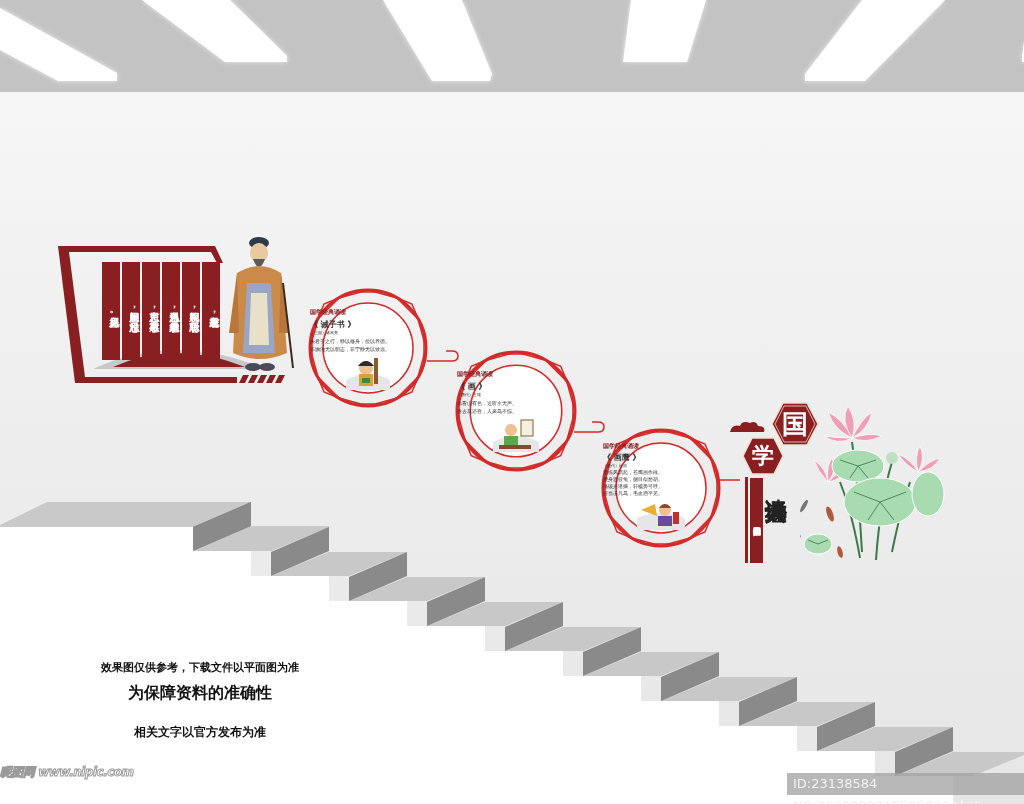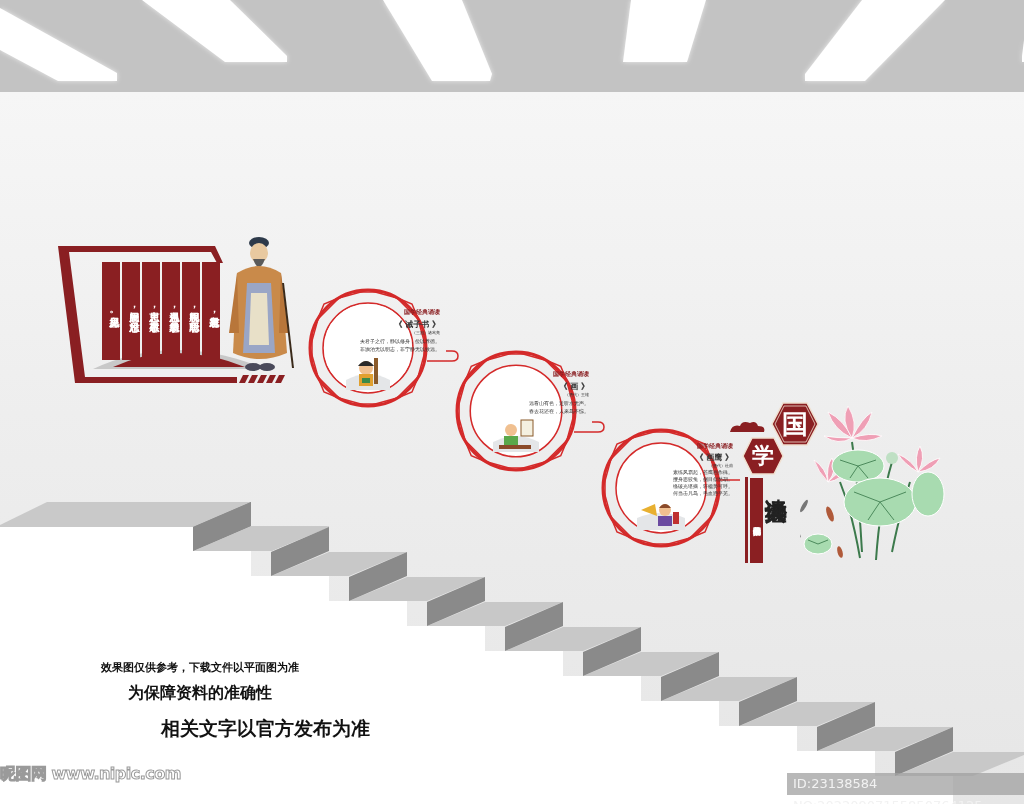--- a/index.html
+++ b/index.html
@@ -3,24 +3,24 @@
 <meta charset="utf-8">
 <style>
   html,body{margin:0;padding:0;}
   body{width:1024px;height:804px;position:relative;overflow:hidden;background:#ececec;font-family:"DejaVu Sans",sans-serif;}
   .abs{position:absolute;}
   #ceiling{left:0;top:0;width:1024px;height:92px;background:#c3c3c3;}
   #wall{left:0;top:92px;width:1024px;height:712px;background:linear-gradient(180deg,#f6f6f6 0%,#eeeeee 45%,#e6e6e6 100%);}
   .vtext{writing-mode:vertical-rl;text-orientation:upright;}
   
   .slat{position:absolute;top:262px;width:18px;height:98px;background:#8a1f22;color:#fff;font-size:10px;font-weight:bold;line-height:12px;display:flex;justify-content:center;padding-top:6px;box-sizing:border-box;}
-  .medal-text{position:absolute;left:12px;width:100%;text-align:right;color:#333;}
+  .medal-text{position:absolute;left:2px;width:100%;text-align:left;color:#333;}
   .notice{position:absolute;left:0;width:340px;text-align:center;color:#111;font-weight:bold;}
   #watermark-id{left:787px;top:773px;width:240px;height:22px;background:rgba(160,160,160,0.75);color:#f2f2f2;font-size:13px;line-height:22px;padding-left:6px;box-sizing:border-box;font-family:"DejaVu Sans",sans-serif;}
-  #watermark-site{left:0;top:764px;color:rgba(255,255,255,0.85);font-size:16px;font-weight:bold;-webkit-text-stroke:1px #9a9a9a;letter-spacing:-0.5px;}
+  #watermark-site{left:0;top:764px;color:rgba(255,255,255,0.85);font-size:12px;font-weight:bold;-webkit-text-stroke:1px #9a9a9a;letter-spacing:-0.5px;font-style:italic;}
 </style>
 </head>
 <body>
 
 <div id="wall" class="abs"></div>
 <div id="ceiling" class="abs">
   <svg width="1024" height="92" viewBox="0 0 1024 92">
     <defs>
       <filter id="glow" x="-20%" y="-20%" width="140%" height="140%">
           <feGaussianBlur stdDeviation="2.5"></feGaussianBlur>
@@ -276,17 +276,17 @@
   </g>
   <g fill="#777777">
     <ellipse cx="4" cy="104" rx="2" ry="7" transform="rotate(30 4 104)"></ellipse>
     <ellipse cx="-4" cy="130" rx="2" ry="7" transform="rotate(-40 -4 130)"></ellipse>
   </g>
 </svg>
 
 <div class="abs" style="left:30px;top:660px;width:340px;height:140px;">
   <div class="notice" style="top:23px;font-size:16px;">为保障资料的准确性</div>
   <div class="notice" style="top:0;font-size:11px;">效果图仅供参考，下载文件以平面图为准</div>
-  <div class="notice" style="top:56px;font-size:19px;text-align:right;">相关文字以官方发布为准</div>
+  <div class="notice" style="top:64px;font-size:12px;">相关文字以官方发布为准</div>
 </div>
 
 <div id="watermark-site" class="abs">昵图网 www.nipic.com</div>
 <div id="watermark-id" class="abs">ID:23138584 NO:20220907155850764125</div>
 
 </body></html>

